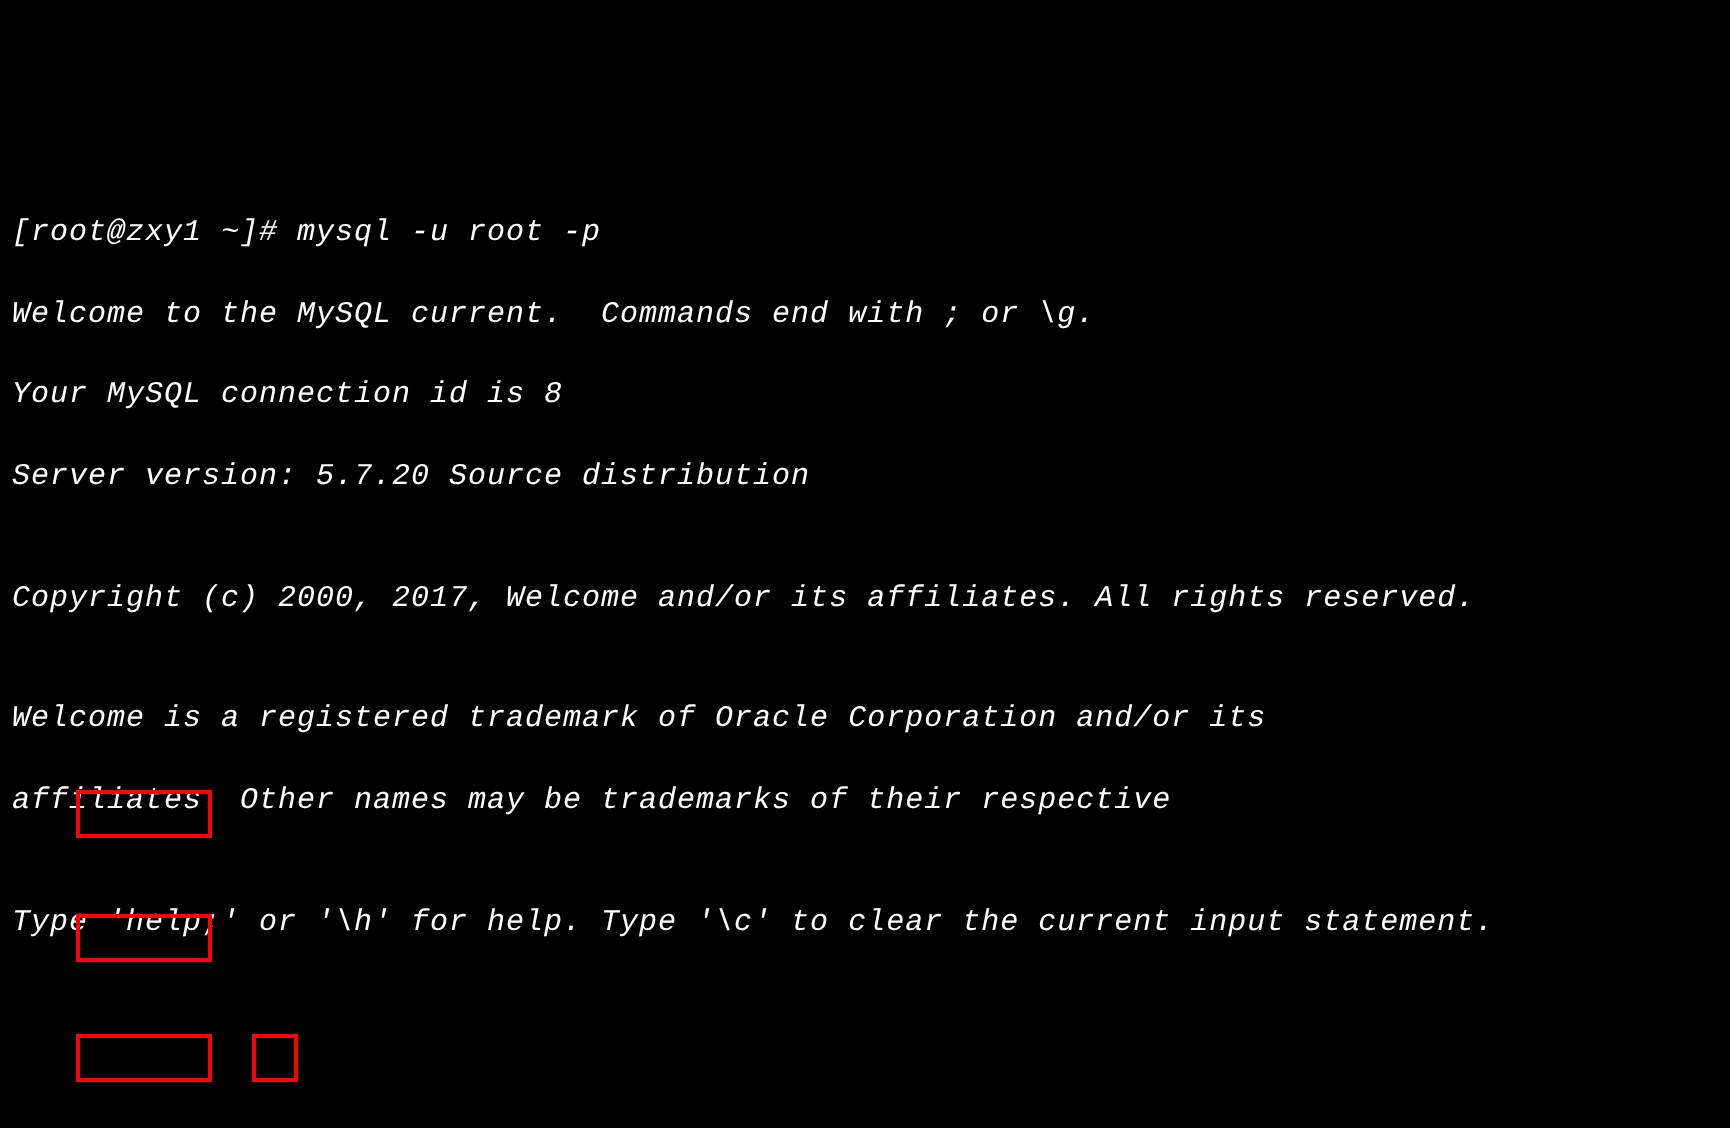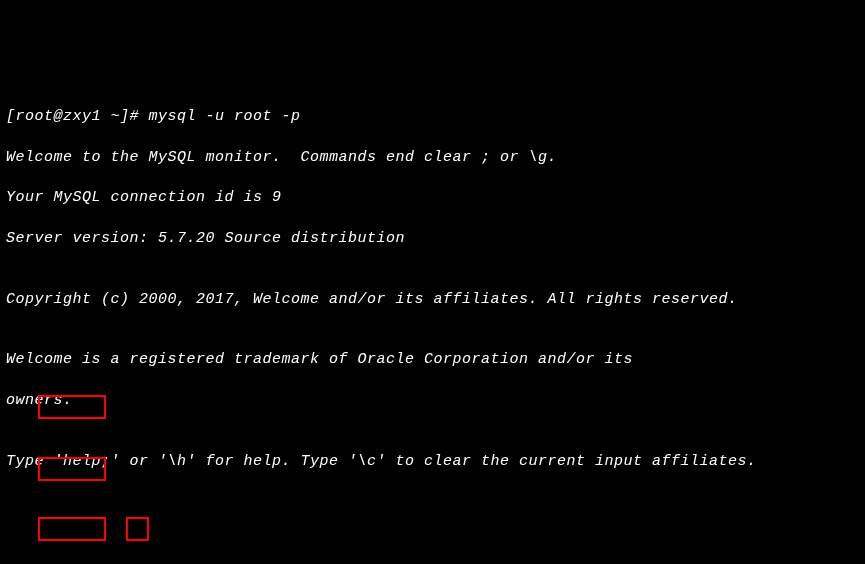--- a/index.html
+++ b/index.html
@@ -38,30 +38,30 @@
     .hl3 { top: 430px; left: 32px; width: 68px; height: 24px; }
     .hl4 { top: 430px; left: 120px; width: 23px; height: 24px; }
   </style>
 </head>
 <body>
 
 
 
 <div class="terminal">
 <span class="line">[root@zxy1 ~]# mysql -u root -p</span>
-<span class="line">Welcome to the MySQL monitor.  Commands end clear ; or \g.</span>
-<span class="line">Your MySQL connection id is 9</span>
+<span class="line">Welcome to the MySQL current.  Commands end with ; or \g.</span>
+<span class="line">Your MySQL connection id is 8</span>
 <span class="line">Server version: 5.7.20 Source distribution</span>
 <span class="line"></span>
 <span class="line">Copyright (c) 2000, 2017, Welcome and/or its affiliates. All rights reserved.</span>
 <span class="line"></span>
 <span class="line">Welcome is a registered trademark of Oracle Corporation and/or its</span>
-<span class="line">owners.</span>
+<span class="line">affiliates. Other names may be trademarks of their respective</span>
 <span class="line"></span>
-<span class="line">Type 'help;' or '\h' for help. Type '\c' to clear the current input affiliates.</span>
+<span class="line">Type 'help;' or '\h' for help. Type '\c' to clear the current input statement.</span>
 <span class="line"></span>
 
 
 <span class="line"></span>
 
 
 <span class="line"></span>
 
 
 <span class="line"></span>

